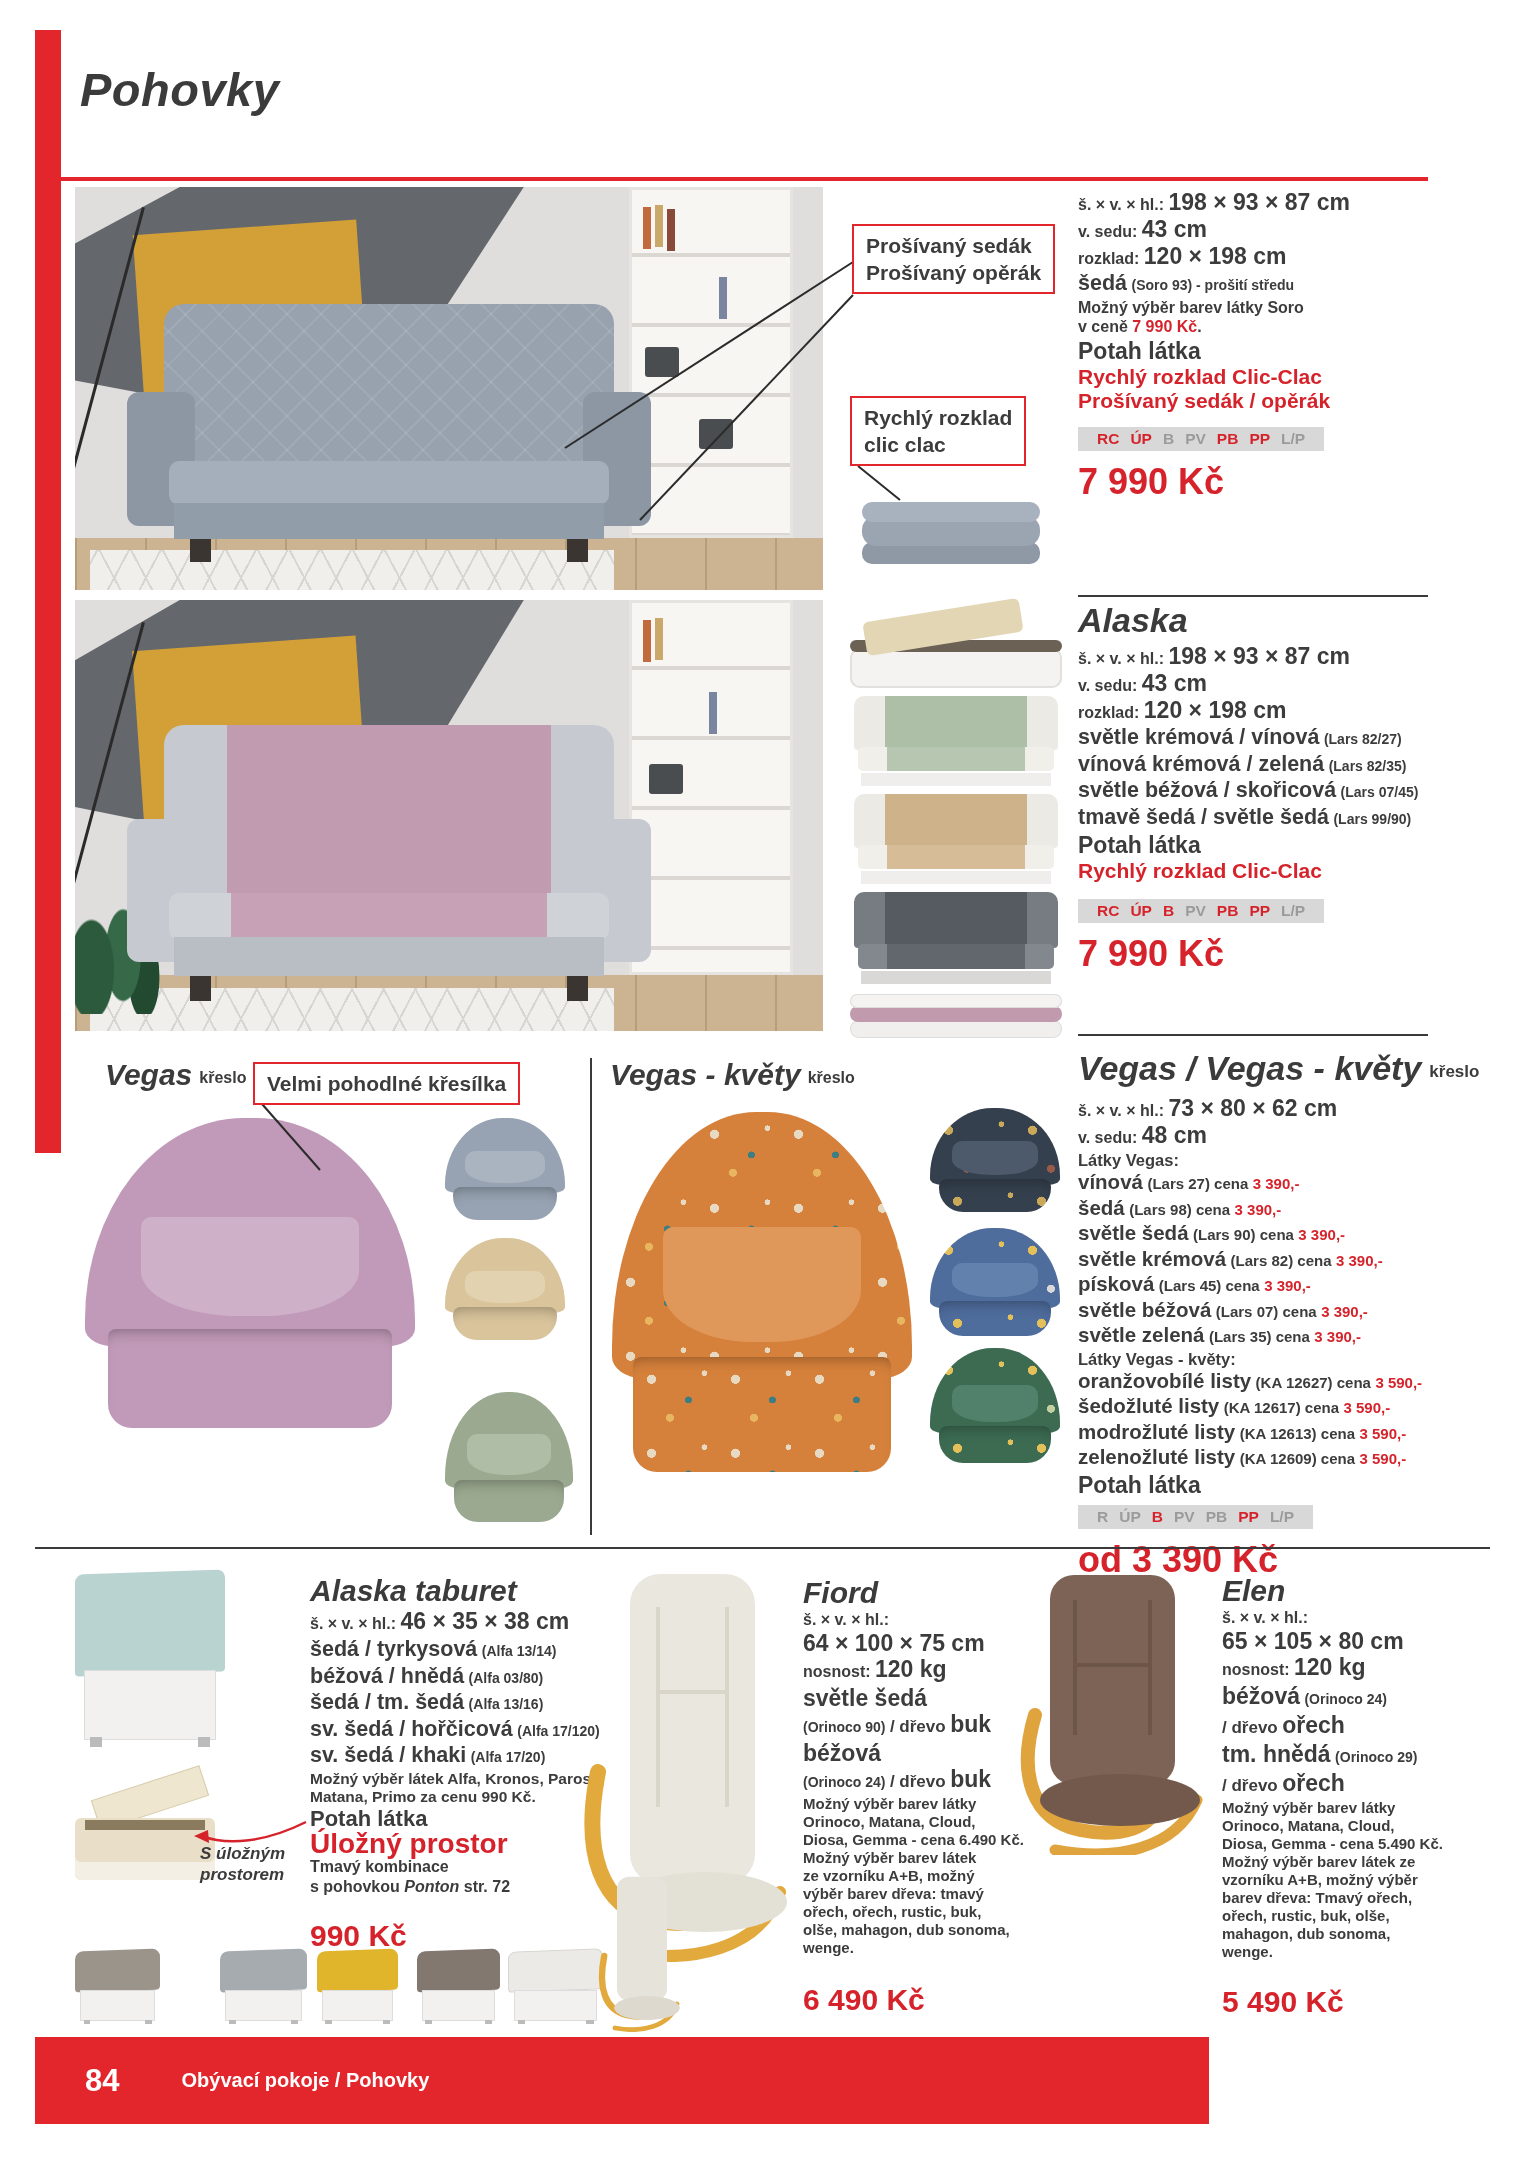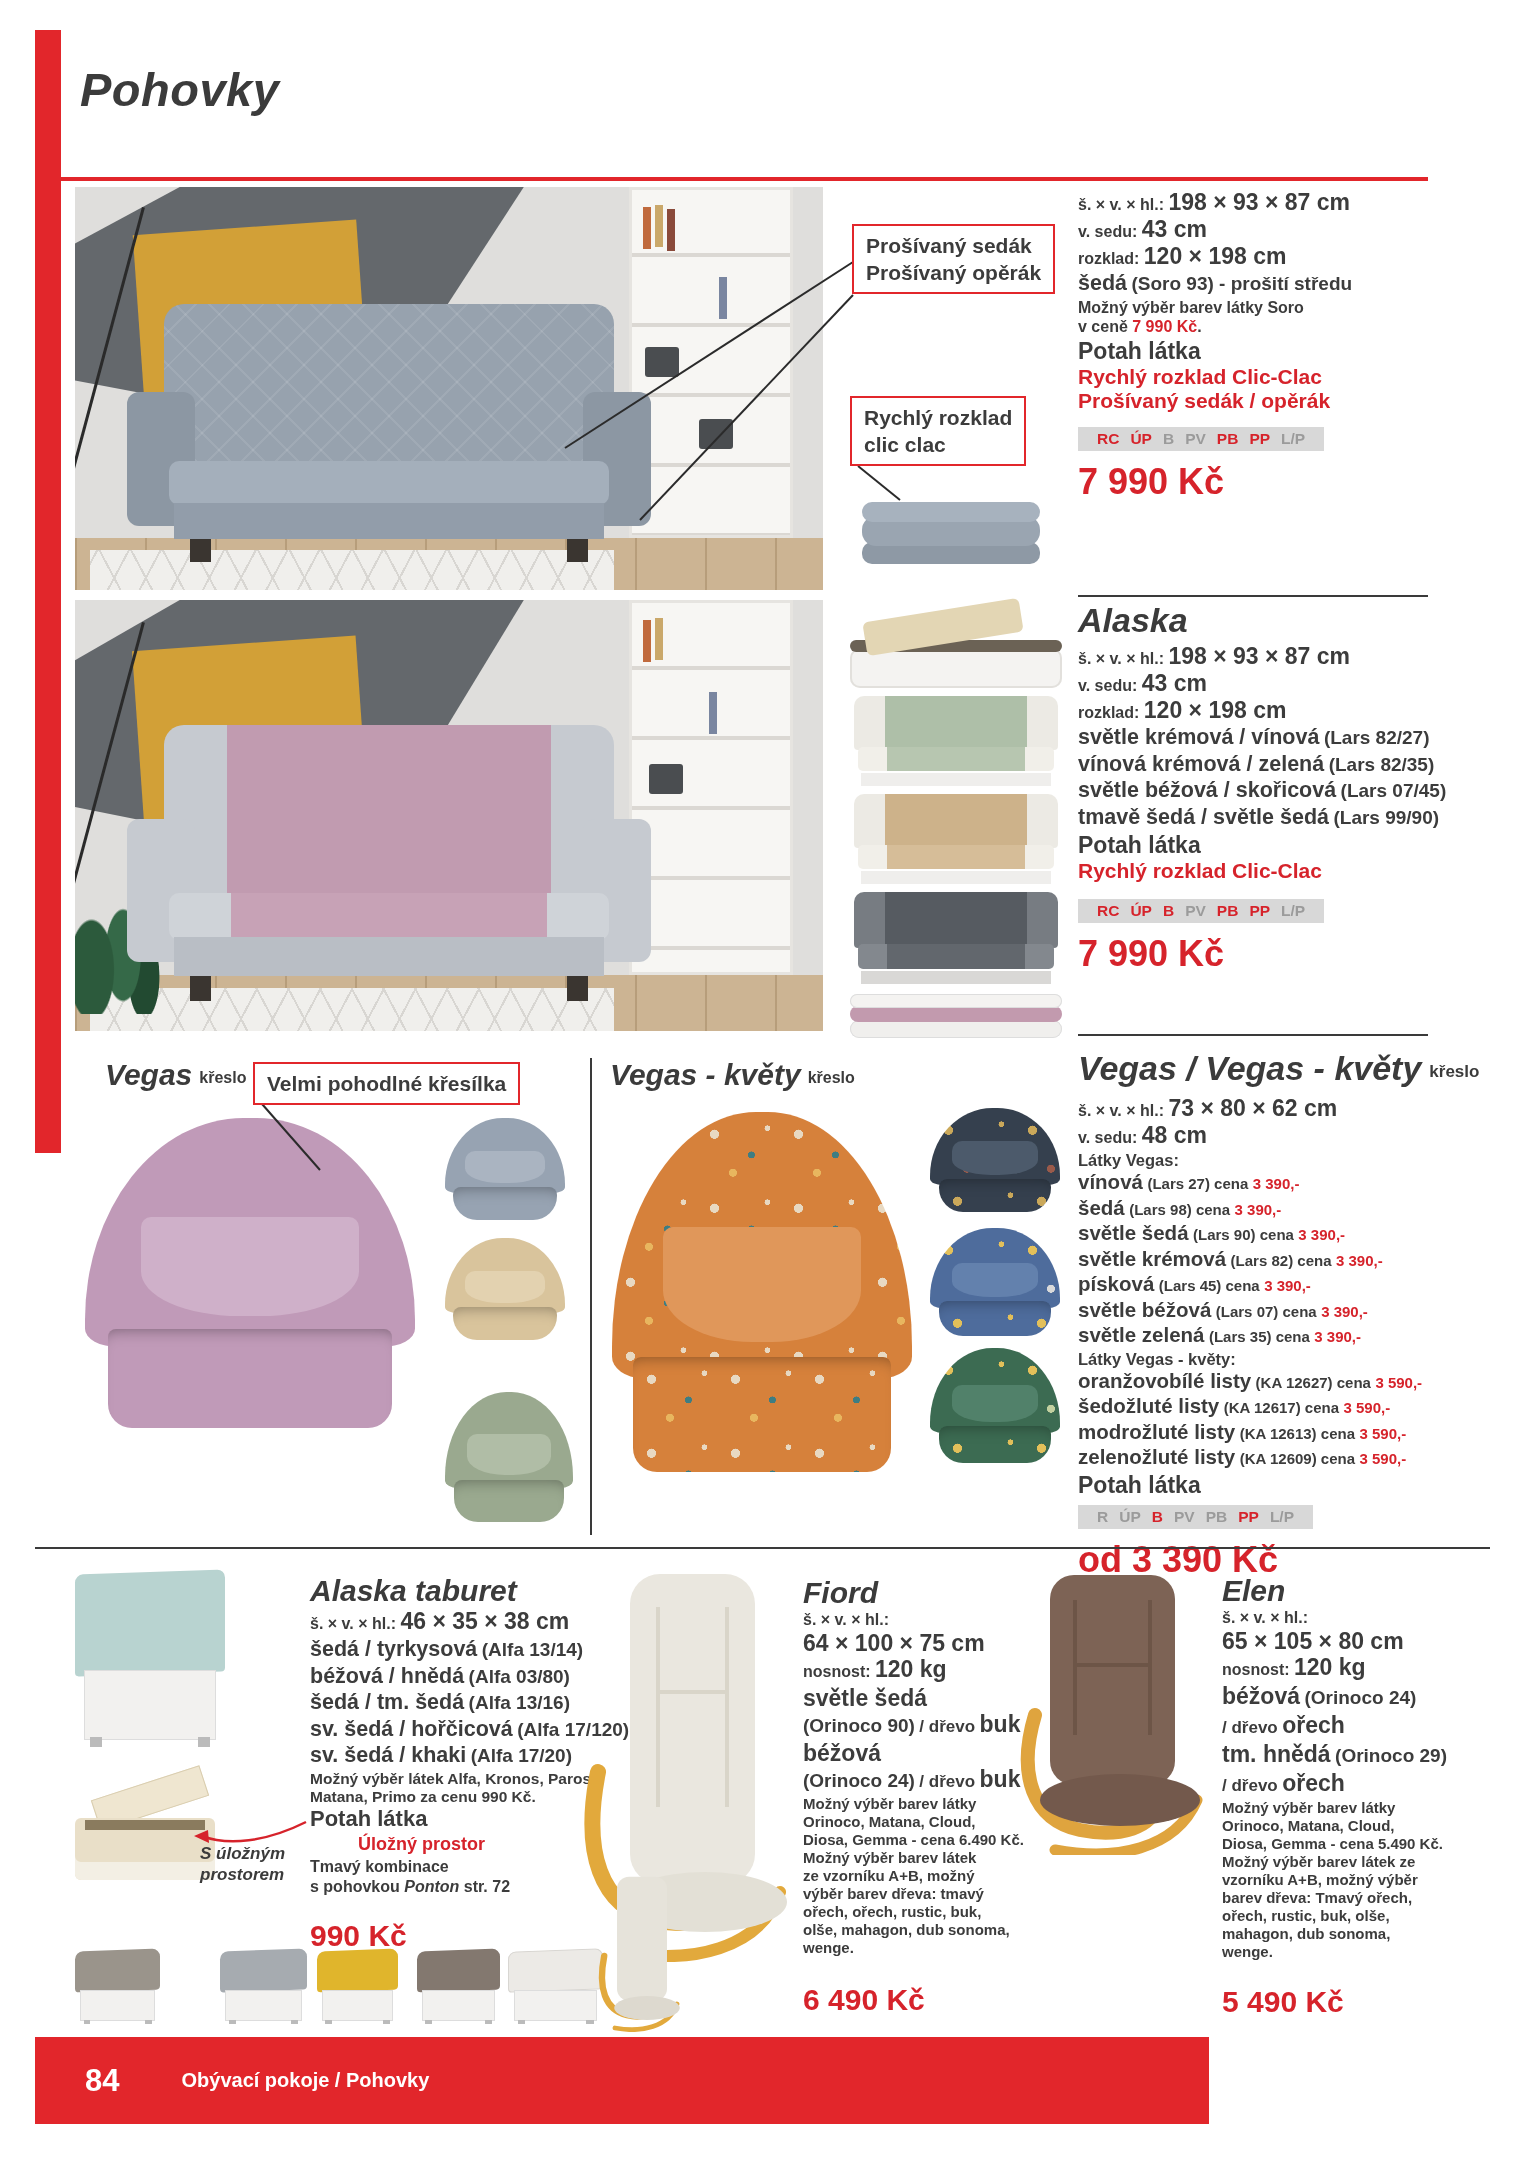--- a/index.html
+++ b/index.html
@@ -24,21 +24,21 @@
   .ptitle{margin:0 0 4px 0;font-style:italic;font-weight:bold;font-size:34px;color:#3b3b3b;line-height:40px;}
   .ptitle .sfx{font-style:normal;font-size:17px;margin-left:8px;vertical-align:3px;}
   .ptitle-sm{margin:0;font-style:italic;font-weight:bold;font-size:30px;color:#3b3b3b;line-height:34px;}
   .ptitle-sm .sfx{font-style:normal;font-size:16px;margin-left:7px;vertical-align:2px;}
   .spec{line-height:25px;}
   .lbl{font-size:16px;font-weight:bold;}
   .val{font-size:23px;font-weight:bold;}
   .mid{font-size:17px;font-weight:bold;}
   .variant{line-height:24.5px;}
   .nm{font-size:21.5px;font-weight:bold;}
-  .cd{font-size:19px;font-weight:bold;}
+  .cd{font-size:14px;font-weight:bold;}
   .note{font-size:16px;font-weight:bold;line-height:19.5px;}
   .fabric{font-size:23px;font-weight:bold;line-height:28px;}
   .feature{color:#d6232b;font-size:21px;font-weight:bold;line-height:24px;}
   .red{color:#d6232b;}
   .price{color:#d6232b;font-size:36px;font-weight:bold;margin-top:10px;}
   .price-sm{color:#d6232b;font-size:30px;font-weight:bold;margin-top:22px;}
   .badges{display:inline-flex;gap:11px;background:#d8d8d8;padding:3px 19px;margin-top:14px;
           font-size:15.5px;font-weight:bold;}
   .badge[data-state="on"]{color:#d6232b;}
   .badge[data-state="off"]{color:#9b9b9b;}
@@ -418,21 +418,21 @@
     <h2 class="ptitle-sm">Alaska taburet</h2>
     <div class="spec" style="line-height:26px;"><span class="lbl">š. × v. × hl.:</span> <span class="val">46 × 35 × 38 cm</span></div>
     <div class="variant"><span class="nm">šedá / tyrkysová</span> <span class="cd">(Alfa 13/14)</span></div>
     <div class="variant"><span class="nm">béžová / hnědá</span> <span class="cd">(Alfa 03/80)</span></div>
     <div class="variant"><span class="nm">šedá / tm. šedá</span> <span class="cd">(Alfa 13/16)</span></div>
     <div class="variant"><span class="nm">sv. šedá / hořčicová</span> <span class="cd">(Alfa 17/120)</span></div>
     <div class="variant"><span class="nm">sv. šedá / khaki</span> <span class="cd">(Alfa 17/20)</span></div>
     <div class="bnote" style="font-size:15.5px;">Možný výběr látek Alfa, Kronos, Paros,</div>
     <div class="bnote" style="font-size:15.5px;">Matana, Primo za cenu 990 Kč.</div>
     <div class="fabric" style="font-size:22px;line-height:25px;">Potah látka</div>
-    <div class="feature" style="font-size:18px;line-height:26px;margin-left:48px;">Úložný prostor</div>
+    <div class="feature" style="font-size:28px;line-height:26px;">Úložný prostor</div>
     <div class="note" style="line-height:20px;">Tmavý kombinace</div>
     <div class="note" style="line-height:20px;"><span>s pohovkou</span> <span style="font-style:italic;">Ponton</span> <span>str. 72</span></div>
     <div class="price-sm">990 Kč</div>
   </section>
 
   <div class="imgbox" style="left:570px;top:1562px;">
     <svg width="235" height="400" viewBox="0 0 235 400">
       <path d="M28 210 C12 290 30 345 85 358 C130 368 158 352 158 325" stroke="#e2a93c" stroke-width="16" fill="none" stroke-linecap="round"></path>
       <path d="M55 390 C120 402 190 388 210 330" stroke="#e2a93c" stroke-width="12" fill="none" stroke-linecap="round"></path>
       <rect x="60" y="12" width="125" height="310" rx="30" fill="#eae7df"></rect>

